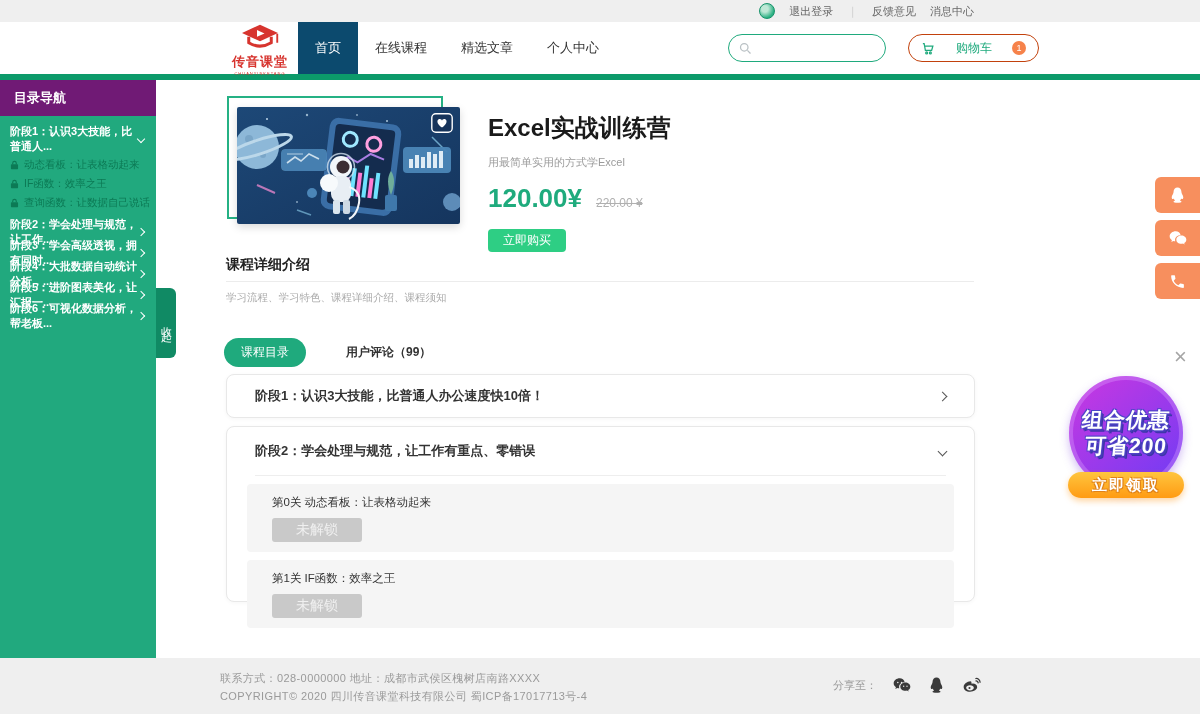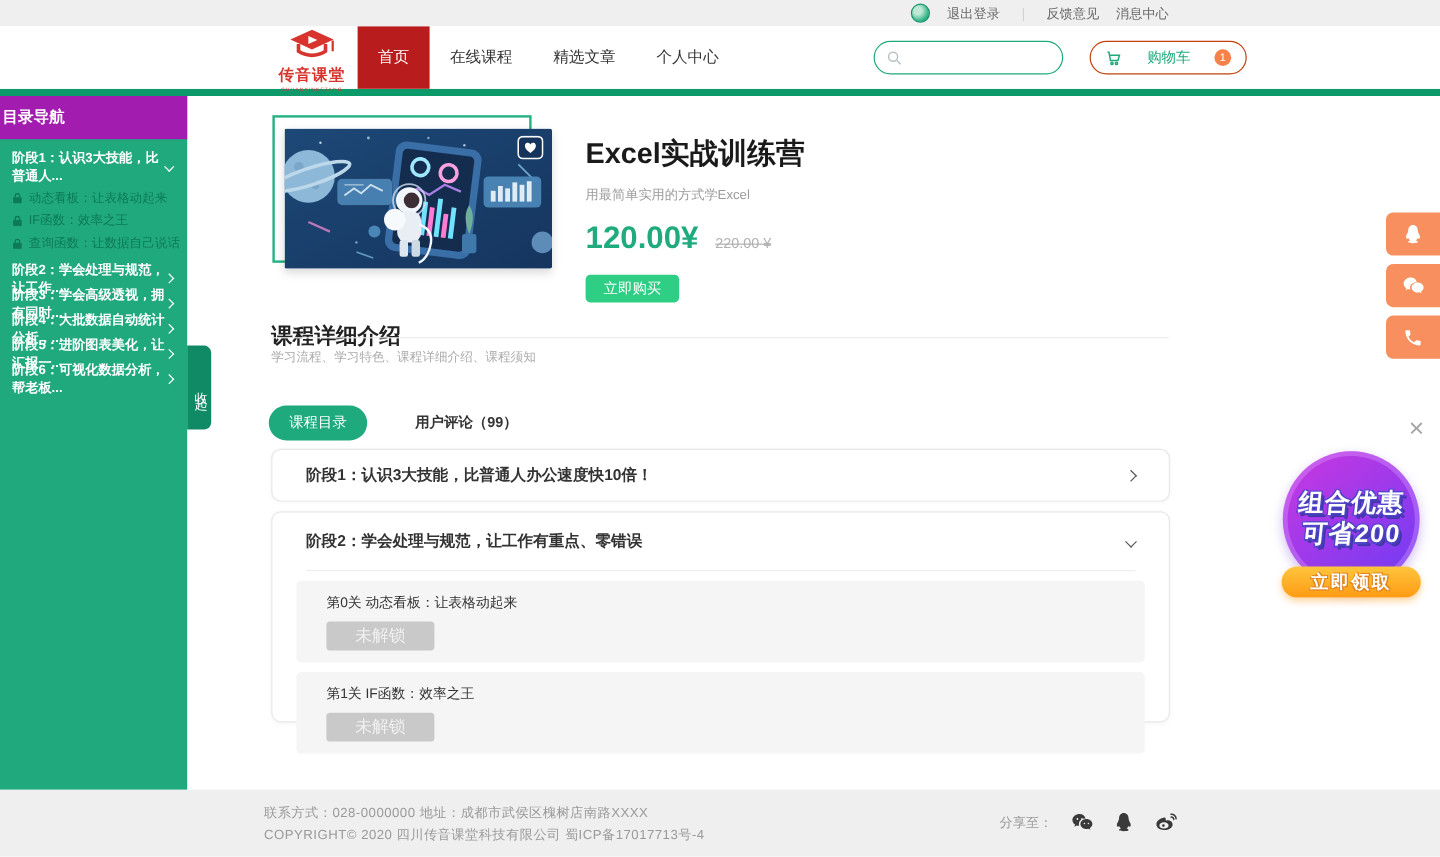--- a/index.html
+++ b/index.html
@@ -23,21 +23,21 @@
 
   
   .header { height:52px; background:#fff; display:flex; align-items:stretch; position:relative; }
   .logo { position:absolute; left:218px; top:2px; width:84px; text-align:center; }
   .logo .logo-title { color:#d7342e; font-weight:bold; font-size:13px; letter-spacing:1px; margin-top:-2px; }
   .logo .logo-sub { color:#d7342e; font-size:4px; letter-spacing:1px; }
   .nav { display:flex; margin-left:298px; }
   .nav .nav-item {
     padding:0 17px; font-size:13px; color:#333; display:flex; align-items:center; cursor:pointer;
   }
-  .nav .nav-item.active { background:#b91c1c; color:#fff; }
+  .nav .nav-item.active { background:#0c4a6e; color:#fff; }
   .searchbox {
     position:absolute; left:728px; top:12px; width:158px; height:28px;
     border:1px solid #1faa7d; border-radius:14px; background:#fff;
     display:flex; align-items:center; overflow:hidden;
   }
   .searchbox input { flex:1; border:none; outline:none; height:100%; padding-left:30px; font-size:12px; background:transparent; }
   .searchbox .mag { position:absolute; left:9px; top:6px; }
   .cartbox {
     position:absolute; left:908px; top:12px; height:28px; padding:0 12px;
     border:1px solid #c2410c; border-radius:14px; color:#1faa7d; font-size:12px;
@@ -47,21 +47,21 @@
     width:14px; height:14px; border-radius:50%; background:#f6824a; color:#fff;
     font-size:9px; display:flex; align-items:center; justify-content:center;
   }
   .green-line { height:6px; background:#0c9a6a; }
 
   
   .sidebar {
     position:absolute; left:0; top:80px; width:156px; height:578px;
     background:#21a97e; z-index:3; font-size:11px;
   }
-  .sidebar-title { height:36px; background:#a21caf; color:#fff; font-size:13px; font-weight:bold; line-height:36px; padding-left:2px; }
+  .sidebar-title { height:36px; background:#701a75; color:#fff; font-size:13px; font-weight:bold; line-height:36px; padding-left:14px; }
   .stage-row {
     display:flex; align-items:center; justify-content:space-between;
     padding:0 12px 0 10px; height:21px; color:#fff; font-weight:bold; cursor:pointer;
   }
   .stage-row.first { margin-top:13px; height:19px; }
   .chev { width:6px; height:6px; border-right:1.5px solid #fff; border-bottom:1.5px solid #fff; display:inline-block; flex:none; }
   .chev.right { transform:rotate(-45deg); }
   .chev.down  { transform:rotate(45deg); }
   .sub-list { margin:7px 0 9px; }
   .sub-item { display:flex; align-items:center; gap:5px; padding-left:10px; height:19px; color:#0c7a55; font-size:10.5px; cursor:pointer; }
@@ -81,21 +81,21 @@
   .course-sub { font-size:11px; color:#9b9b9b; margin-top:11px; }
   .price-row { margin-top:13px; display:flex; align-items:baseline; gap:14px; }
   .price { color:#1fab7d; font-size:26px; font-weight:bold; }
   .old-price { color:#b0b0b0; font-size:12px; text-decoration:line-through; }
   .buy-btn {
     margin-top:15px; width:78px; height:23px; background:#2ece84; border:none; border-radius:4px;
     color:#fff; font-size:12px; cursor:pointer;
   }
 
   
-  .section-title { position:absolute; left:226px; top:268px; font-size:18px; font-weight:bold; color:#222; }
+  .section-title { position:absolute; left:226px; top:256px; font-size:14px; font-weight:bold; color:#222; }
   .section-divider { position:absolute; left:226px; top:281px; width:748px; height:1px; background:#ececec; }
   .section-desc { position:absolute; left:226px; top:291px; font-size:10.5px; color:#ababab; }
   .tabs { position:absolute; left:224px; top:338px; display:flex; align-items:center; gap:20px;text-align:center; }
   .tab-pill { background:#1faa7d; color:#fff; font-size:12px; padding:6px 17px; border-radius:15px; cursor:pointer; }
   .tab-plain { font-size:12px; font-weight:bold; color:#333; cursor:pointer;margin-left:20px; }
 
   
   .acc-card {
     position:absolute; left:226px; width:749px; background:#fff;
     border:1px solid #e8e8e8; border-radius:8px; box-shadow:0 1px 4px rgba(0,0,0,.04);

